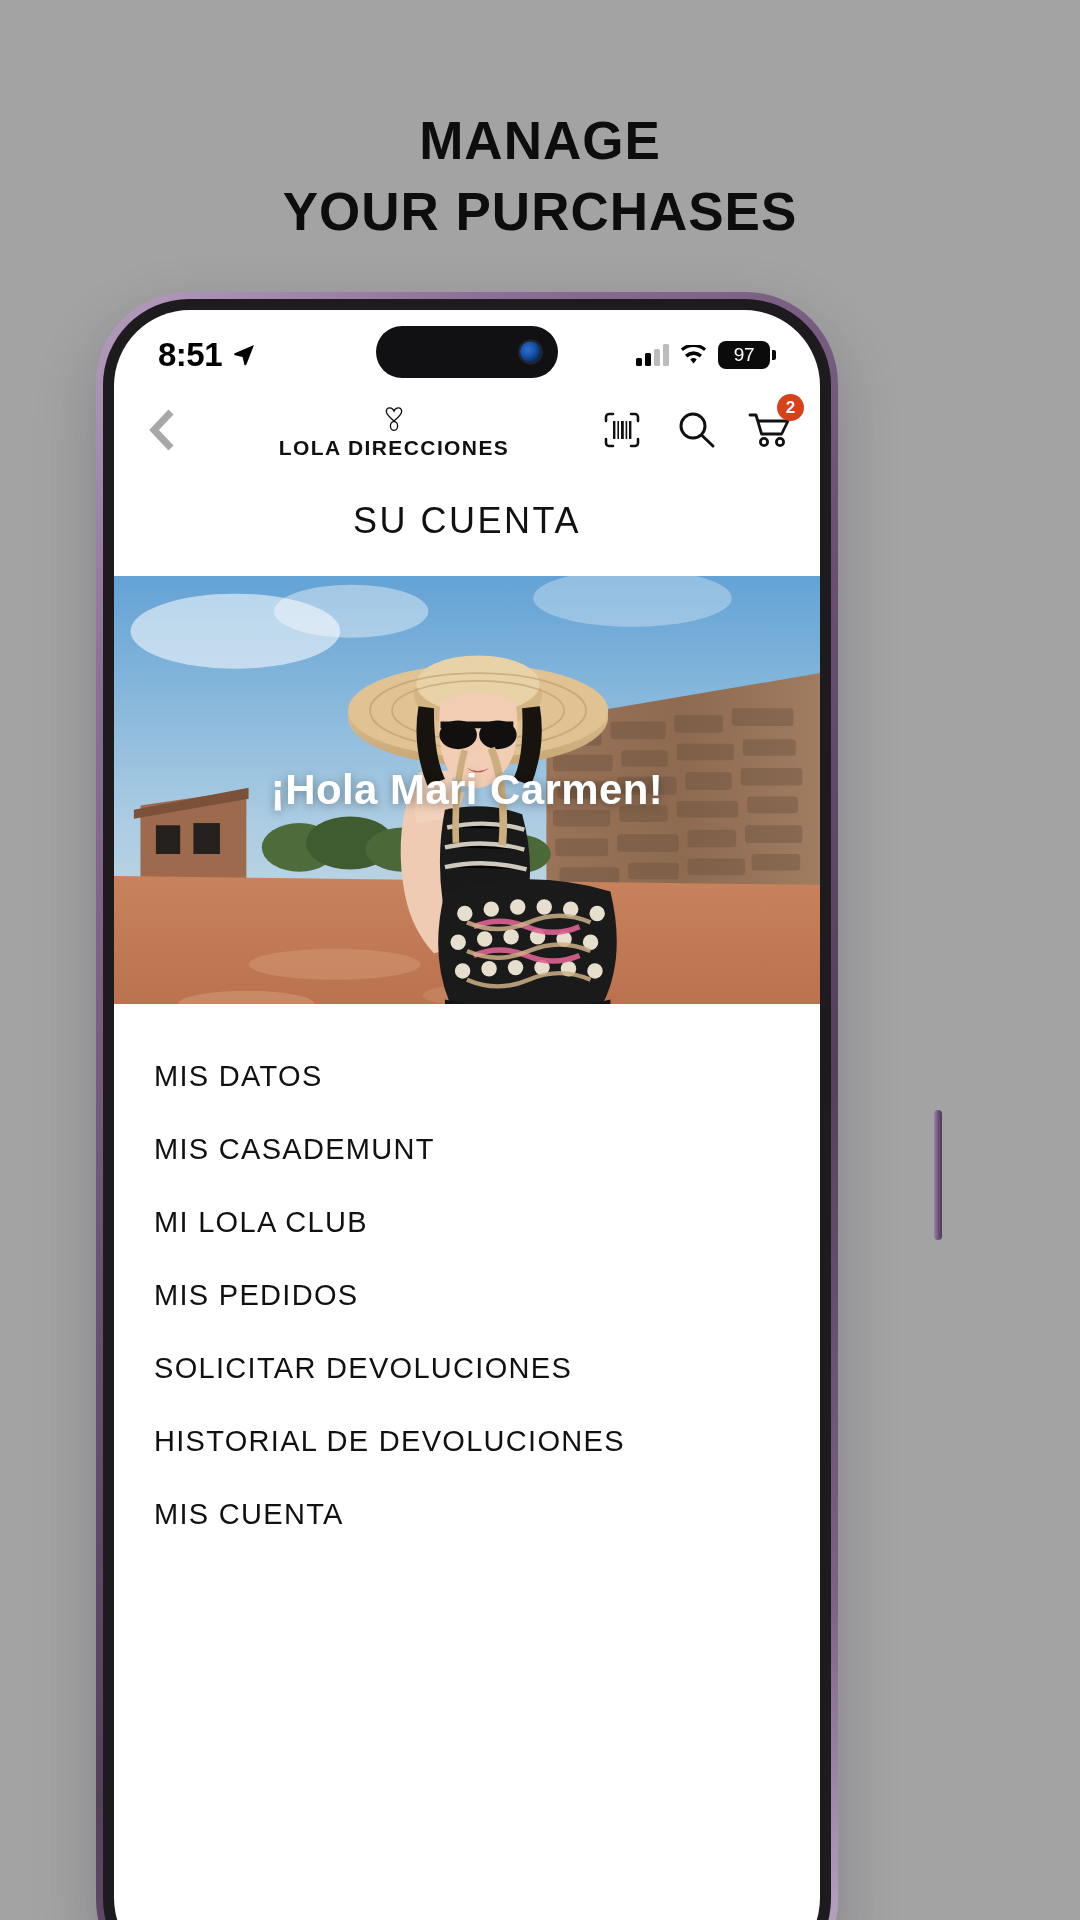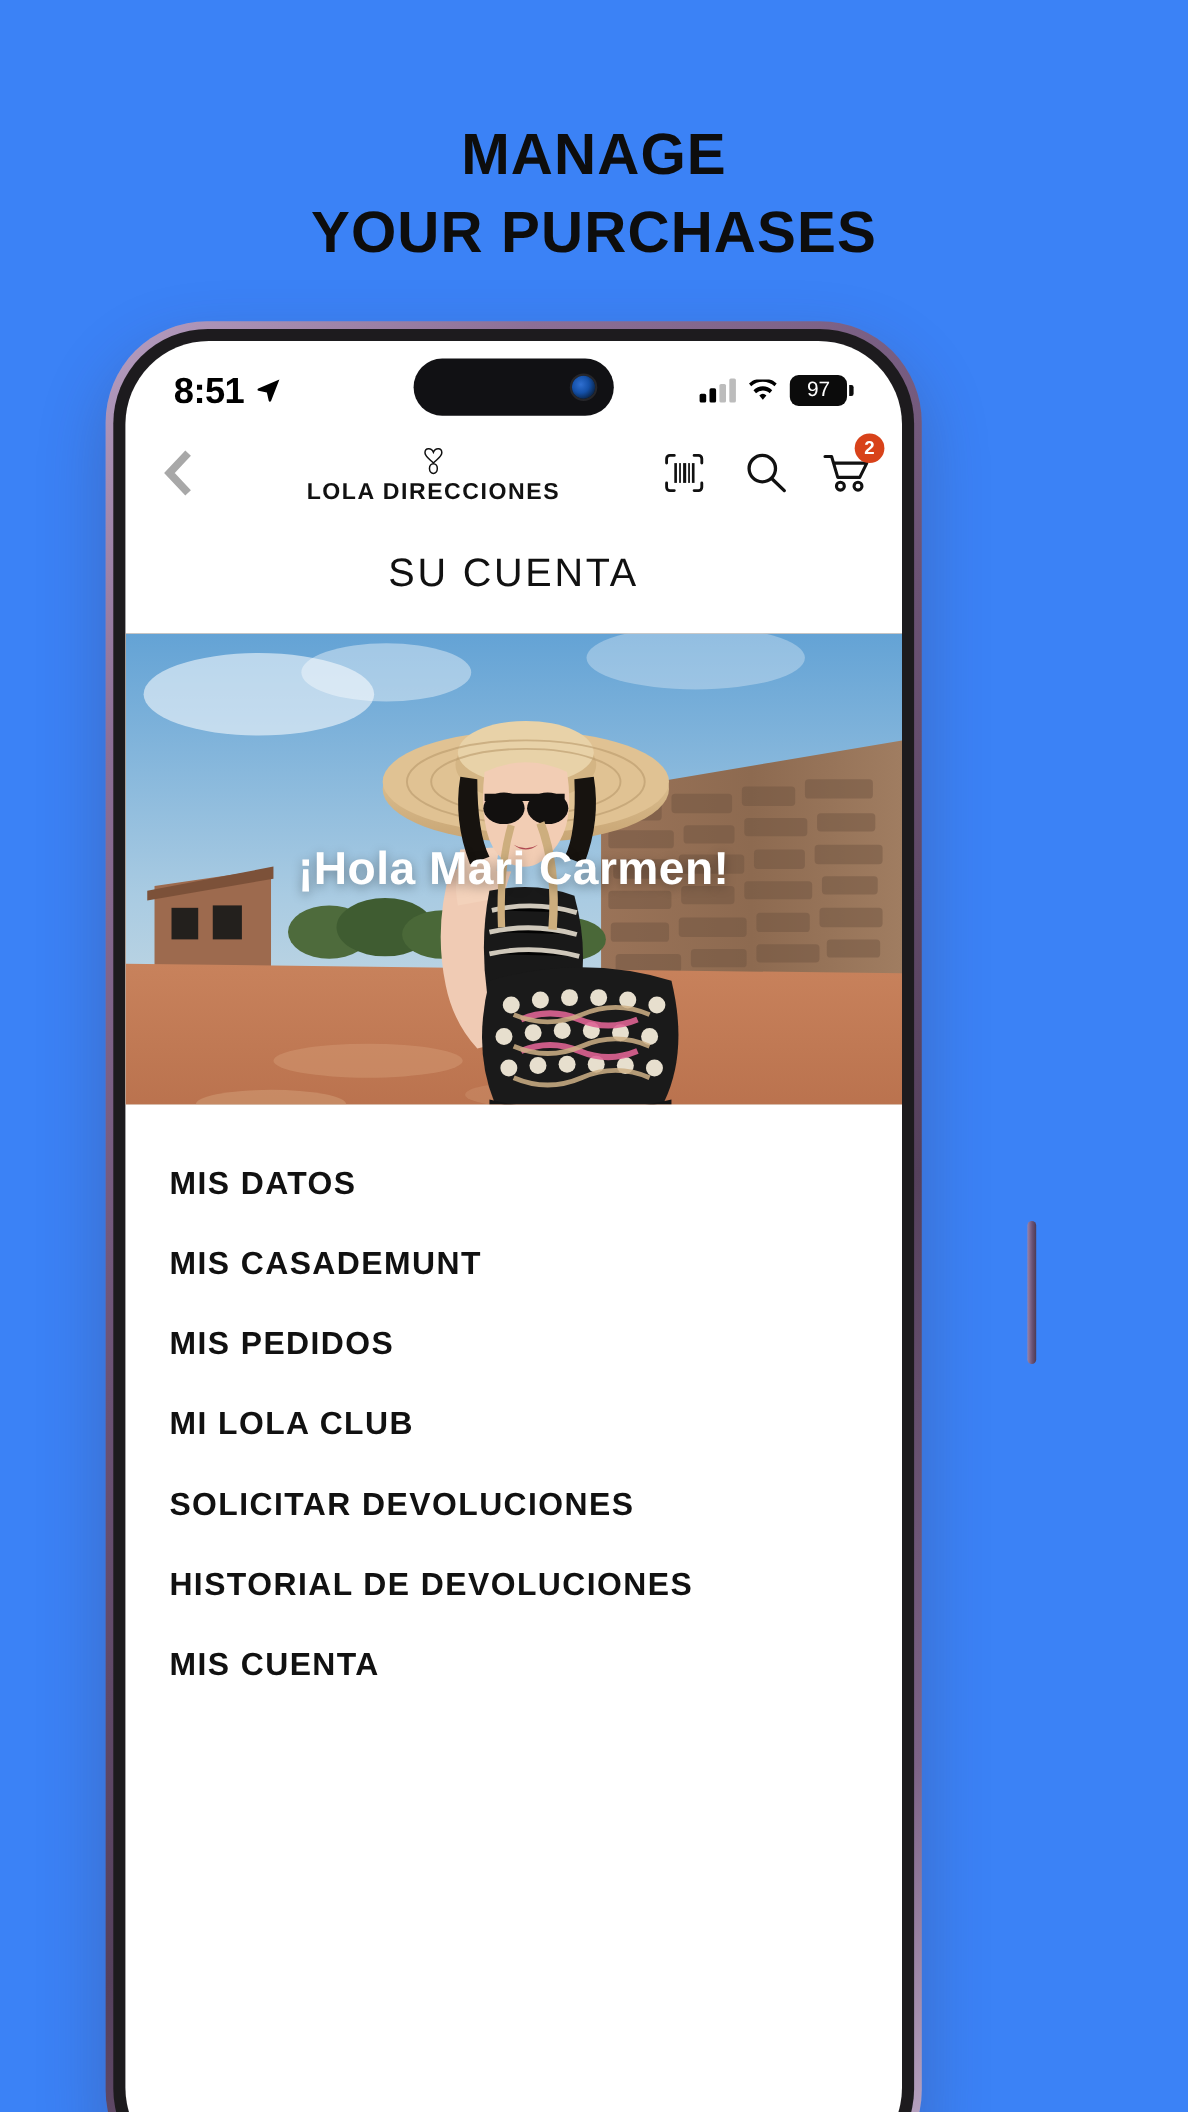--- a/index.html
+++ b/index.html
@@ -3,21 +3,21 @@
 <meta charset="utf-8">
 <style>
   * { margin:0; padding:0; box-sizing:border-box; }
   html, body {
     width:1080px; height:1920px;
     background:#eeeeee;
     font-family:"Liberation Sans", sans-serif;
     overflow:hidden;
   }
 
-  .page { position:relative; width:1080px; height:1920px; background:#3b82f6; }
+  .page { position:relative; width:1080px; height:1920px; background:#a3a3a3; }
 
   
   .promo {
     position:absolute; top:110px; left:0; width:1080px;
     text-align:center;
     color:#0d0d0d;
     letter-spacing:0.5px;
     line-height:1.18;
   }
   .promo .l1, .promo .l2 {
@@ -182,21 +182,21 @@
     font-weight:700;
     letter-spacing:0.4px;
     text-shadow:0 2px 10px rgba(0,0,0,.35);
   }
 
   
   .menu { padding:36px 0 0 0; }
   .menu-item {
     padding:20px 40px 20px 40px;
     font-size:29px;
-    font-weight:700;
+    font-weight:400;
     letter-spacing:1.3px;
     color:#111;
   }
 </style>
 </head>
 <body>
 
 <div class="page">
 
   <div class="promo">
@@ -432,24 +432,24 @@
         </div>
 
         <div class="menu">
           <div class="menu-item">
             <span>MIS DATOS</span>
           </div>
           <div class="menu-item">
             <span>MIS CASADEMUNT</span>
           </div>
           <div class="menu-item">
+            <span>MI LOLA CLUB</span>
+          </div>
+          <div class="menu-item">
             <span>MIS PEDIDOS</span>
-          </div>
-          <div class="menu-item">
-            <span>MI LOLA CLUB</span>
           </div>
           <div class="menu-item">
             <span>SOLICITAR DEVOLUCIONES</span>
           </div>
           <div class="menu-item">
             <span>HISTORIAL DE DEVOLUCIONES</span>
           </div>
           <div class="menu-item">
             <span>MIS CUENTA</span>
           </div>

